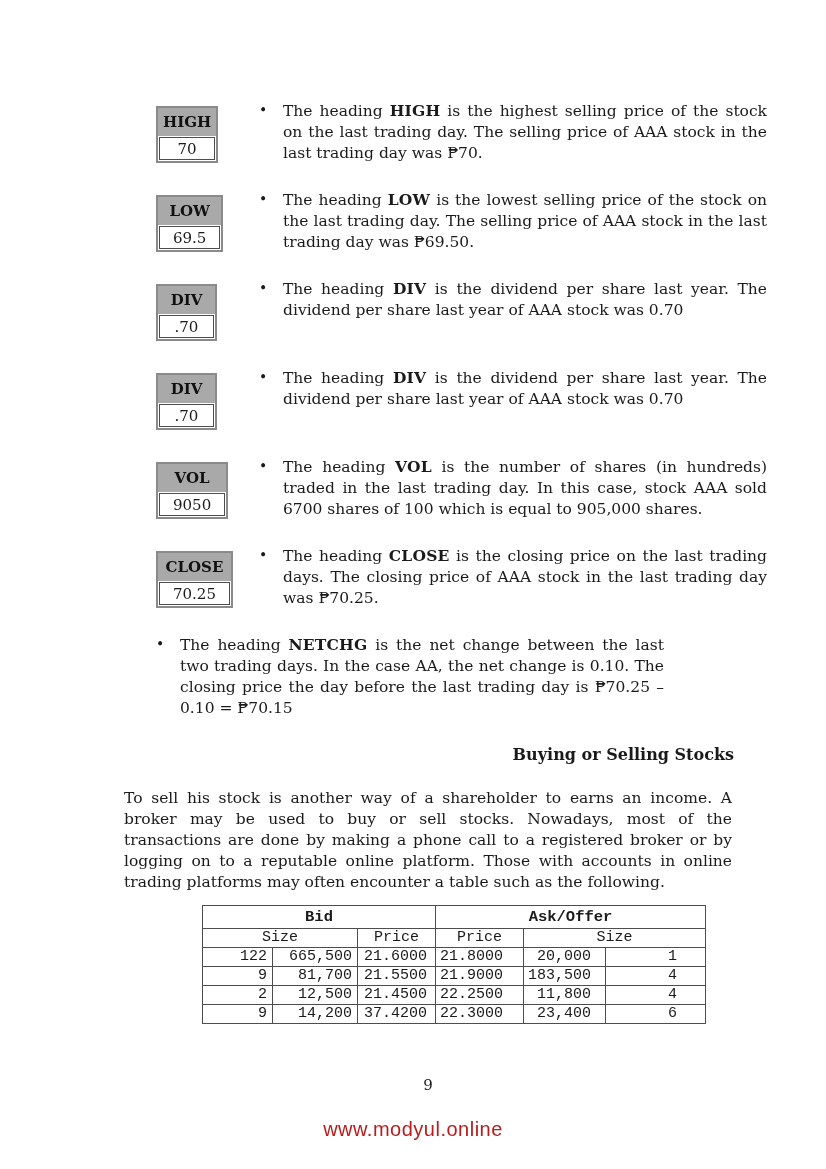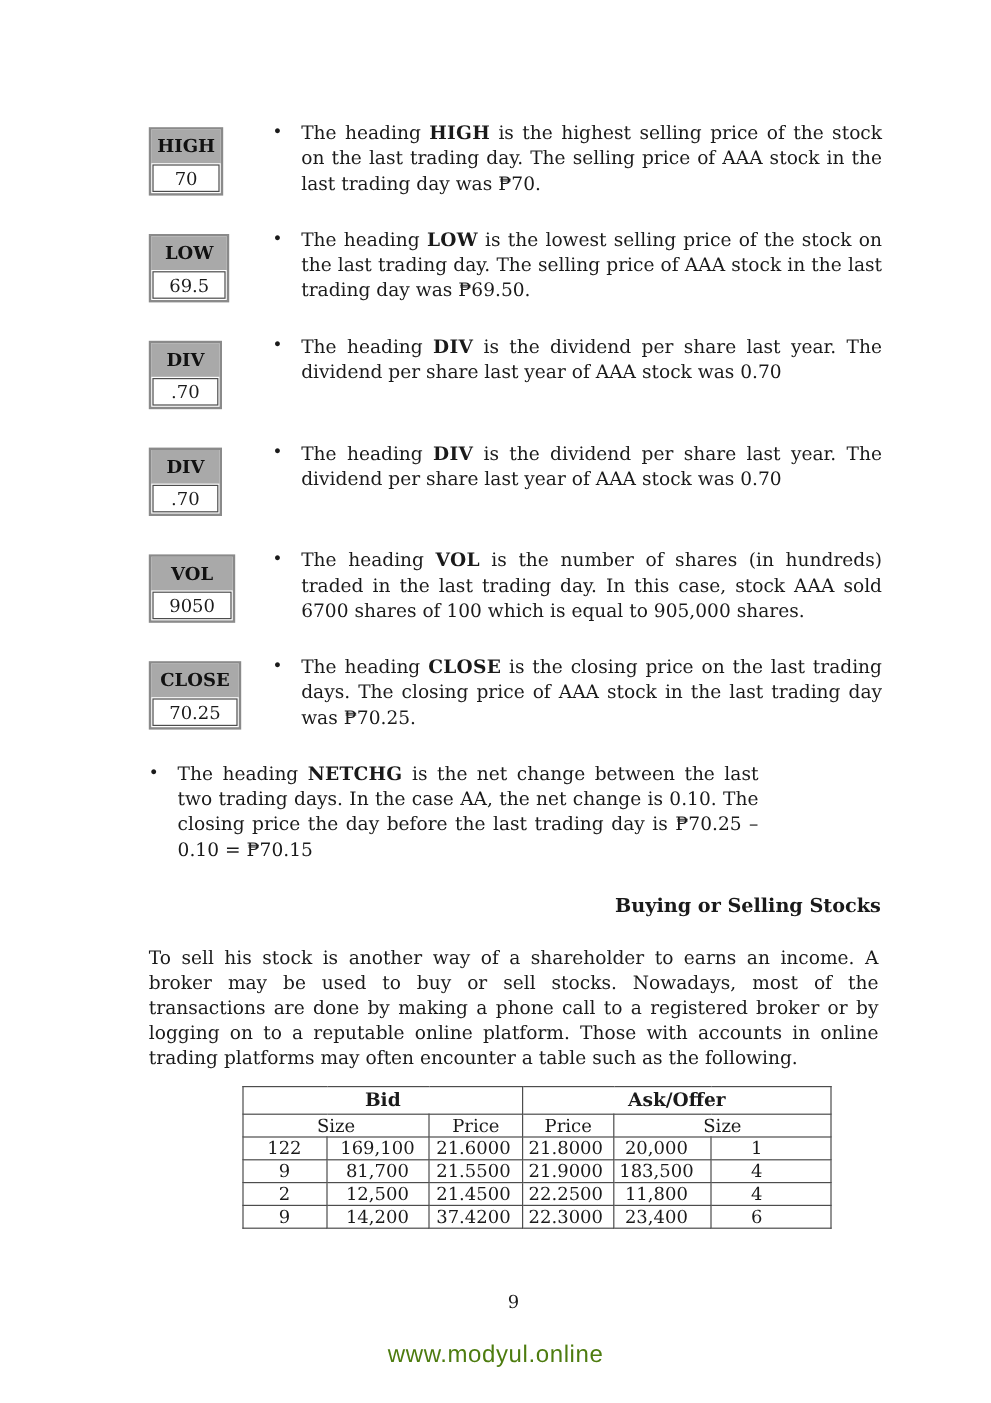--- a/index.html
+++ b/index.html
@@ -8,21 +8,21 @@
     width:826px; height:1169px;
     background:#ffffff;
     font-family:"DejaVu Serif", serif;
     color:#1a1a1a;
     box-sizing:border-box;
     padding:100px 92px 0 124px;
     overflow:hidden;
   }
 
   
-  .def-block { display:flex; min-height:66px; margin-bottom:23px; }
+  .def-block { display:flex; min-height:66px; margin-bottom:23px;margin-left:32px; }
   .box-col { width:103px; flex:none; padding-top:6px; }
   .stat-box {
     display:inline-block; min-width:57px;
     border:2px solid #8a8a8a; background:#ffffff;
     text-align:center;
   }
   .stat-box-label {
     background:#a9a9a9; color:#111;
     font-weight:bold; font-size:15px; line-height:19px;
     padding:5px 5px 4px;
@@ -50,48 +50,49 @@
     width:608px; margin:24px 0 0 0;
     font-size:15.5px; line-height:21px;
     text-align:justify;
   }
 
   
   table.bidask {
     margin:12px 0 0 78px;
     border-collapse:collapse;
     font-size:15px;
+    font-family:Liberation Mono, monospace;
   }
   table.bidask th, table.bidask td {
     border:1px solid #4d4d4d;
     padding:0 4px;
     height:18px;
     line-height:18px;
     background:#fff;
   }
   table.bidask thead tr.group th { font-weight:bold; font-size:15.5px; height:22px; text-align:center; }
   table.bidask thead tr.sub th { font-weight:normal; text-align:center; }
-  table.bidask tbody td { text-align:center; }
+  table.bidask tbody td { text-align:right; }
   table.bidask tbody td:nth-child(1){ padding-right:5px; }
   table.bidask tbody td:nth-child(2){ padding-right:5px; }
   table.bidask tbody td:nth-child(3){ padding-right:8px; }
-  table.bidask tbody td:nth-child(4){ padding-right:8px; }
+  table.bidask tbody td:nth-child(4){ padding-right:20px; }
   table.bidask tbody td:nth-child(5){ padding-right:14px; }
   table.bidask tbody td:nth-child(6){ padding-right:28px; }
 
   
   .page-number {
     position:absolute; top:1076px; left:124px; width:608px;
     text-align:center; font-size:15px;
   }
   .watermark {
     position:absolute; top:1118px; left:0; width:826px;
     text-align:center;
     font-family:"Liberation Sans", sans-serif;
-    font-size:20px; color:#4d7c0f; letter-spacing:0.5px;
+    font-size:20px; color:#b91c1c; letter-spacing:0.5px;
   }
 </style>
 </head>
 <body>
 
 <div class="page">
 
   <div class="def-block">
     <div class="box-col">
       <div class="stat-box">
@@ -198,21 +199,21 @@
       <tr class="sub">
         <th colspan="2">Size</th>
         <th>Price</th>
         <th>Price</th>
         <th colspan="2">Size</th>
       </tr>
     </thead>
     <tbody>
       <tr>
         <td>122</td>
-        <td>169,100</td>
+        <td>665,500</td>
         <td>21.6000</td>
         <td>21.8000</td>
         <td>20,000</td>
         <td>1</td>
       </tr>
       <tr>
         <td>9</td>
         <td>81,700</td>
         <td>21.5500</td>
         <td>21.9000</td>

